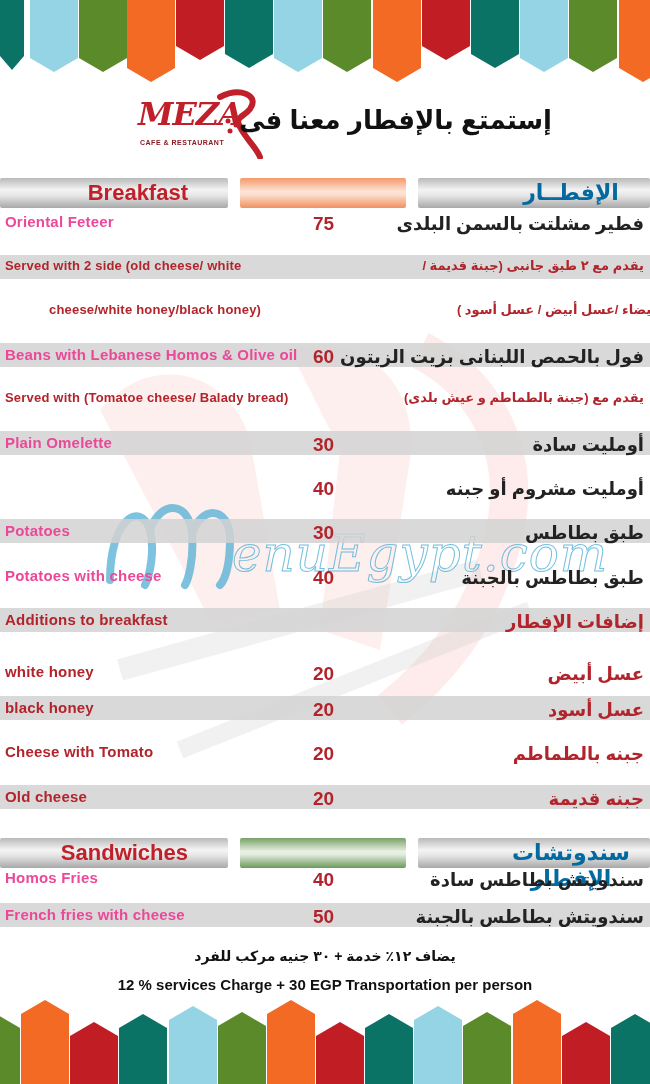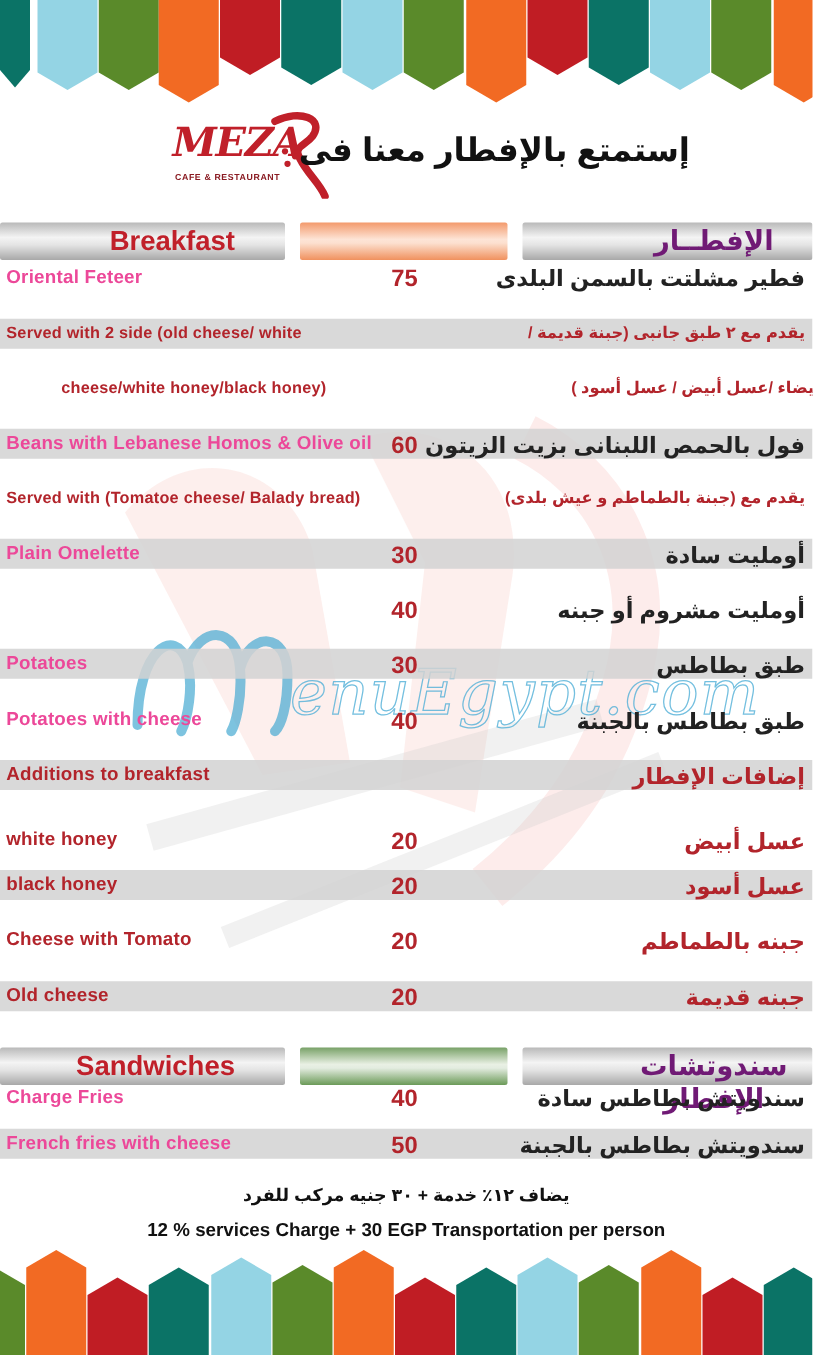--- a/index.html
+++ b/index.html
@@ -26,21 +26,21 @@
 
   
   .section-head { position: absolute; left: 0; width: 544px; height: 30px; }
   .sh-bar { position: absolute; top: 0; height: 30px; border-radius: 2px; }
   .sh-left { left: 0; width: 228px; background: linear-gradient(#b9b9b9, #f4f4f4 40%, #e4e4e4 60%, #a8a8a8); }
   .sh-mid { left: 240px; width: 166px; }
   .sh-mid.orange { background: linear-gradient(#f39a6c, #fde4d6 45%, #fce0cf 55%, #f0915e); }
   .sh-mid.green { background: linear-gradient(#78a167, #e9f0e4 45%, #e3ece0 55%, #6b9a58); }
   .sh-right { left: 418px; width: 232px; background: linear-gradient(#b9b9b9, #f4f4f4 40%, #e4e4e4 60%, #a8a8a8); }
   .sh-title-en { position: absolute; top: 2px; left: 0; width: 228px; padding-right: 40px; text-align: right; font-size: 22px; font-weight: bold; color: #c0202a; }
-  .sh-title-ar { position: absolute; top: 2px; left: 418px; width: 232px; padding-left: 74px; text-align: center; font-size: 22px; font-weight: bold; color: #701a75; direction: rtl; }
+  .sh-title-ar { position: absolute; top: 2px; left: 418px; width: 232px; padding-left: 74px; text-align: center; font-size: 22px; font-weight: bold; color: #0369a1; direction: rtl; }
 
   
   .row { position: absolute; left: 0; width: 650px; height: 24px; }
   .row.band { background: rgba(210,210,210,0.85); }
   .row .en { position: absolute; left: 5px; top: 3px; font-size: 15px; font-weight: bold; color: #ec4899; white-space: nowrap; letter-spacing: 0.2px; }
   .row .price { position: absolute; left: 313px; top: 3px; font-size: 19px; font-weight: bold; color: #b2242b; }
   .row .ar { position: absolute; right: 6px; top: 3px; font-size: 18px; font-weight: bold; color: #222; direction: rtl; white-space: nowrap; }
   .row.note .en, .row.note .ar { color: #b2242b; font-size: 13px; }
   .row.red .en, .row.red .ar { color: #b2242b; }
 
@@ -170,21 +170,21 @@
 
 <div class="section-head" style="top:838px;">
   <div class="sh-bar sh-left"></div>
   <div class="sh-bar sh-mid green"></div>
   <div class="sh-bar sh-right"></div>
   <div class="sh-title-en">Sandwiches</div>
   <div class="sh-title-ar">سندوتشات الإفطار</div>
 </div>
 
 <div class="row" style="top:866px;">
-  <span class="en"> Charge Fries</span>
+  <span class="en"> Homos Fries</span>
   <span class="price">40</span>
   <span class="ar">سندويتش بطاطس سادة</span>
 </div>
 <div class="row band" style="top:903px;">
   <span class="en"> French fries with cheese</span>
   <span class="price">50</span>
   <span class="ar">سندويتش بطاطس بالجبنة</span>
 </div>
 
 <div class="footer-ar">يضاف ١٢٪ خدمة + ٣٠ جنيه مركب للفرد</div>

